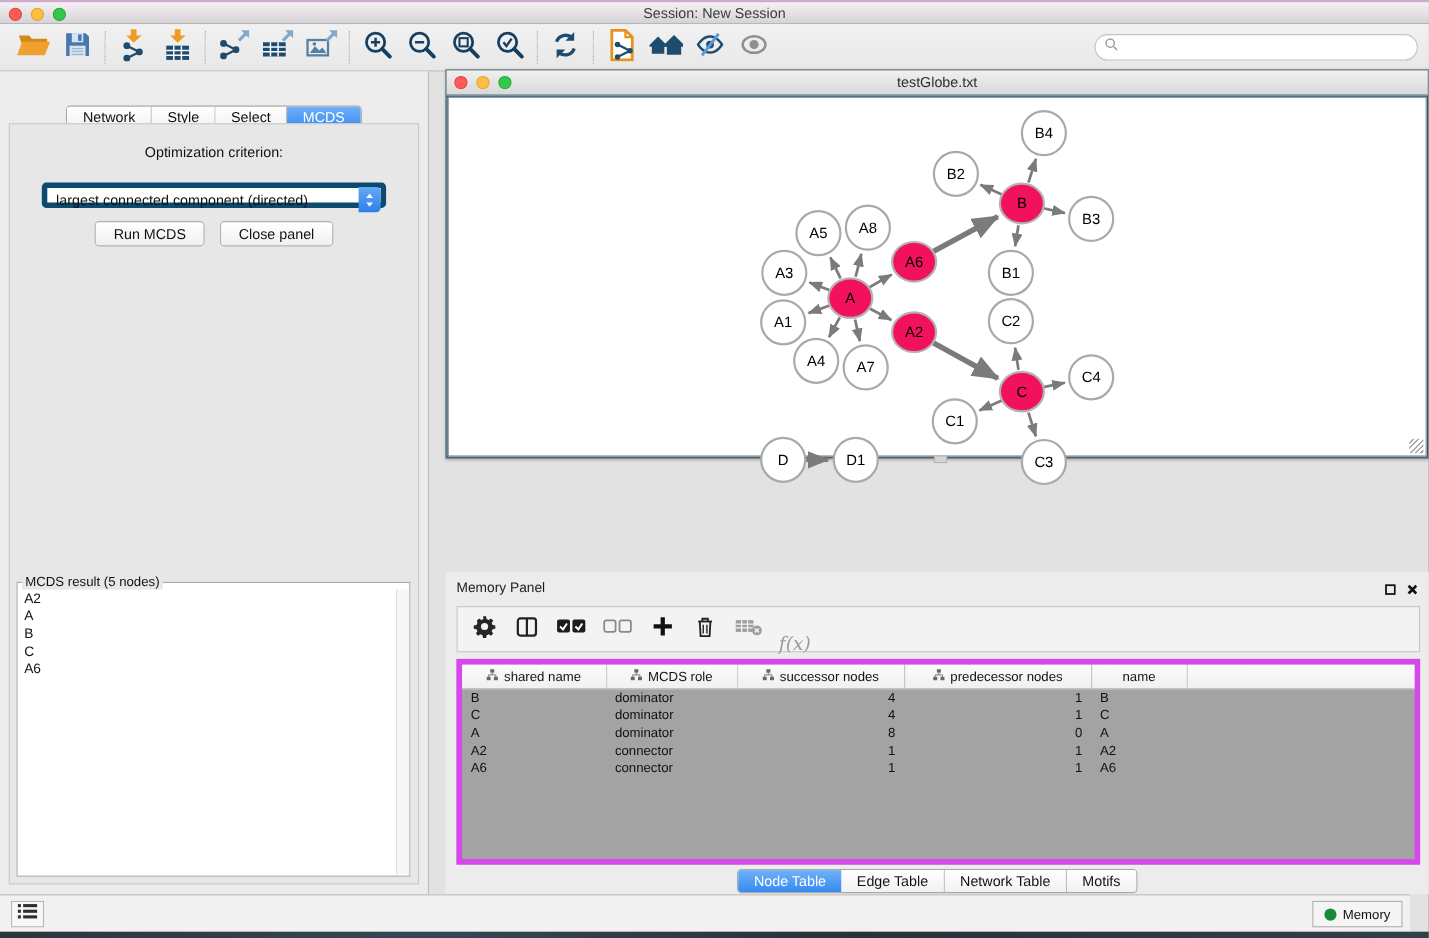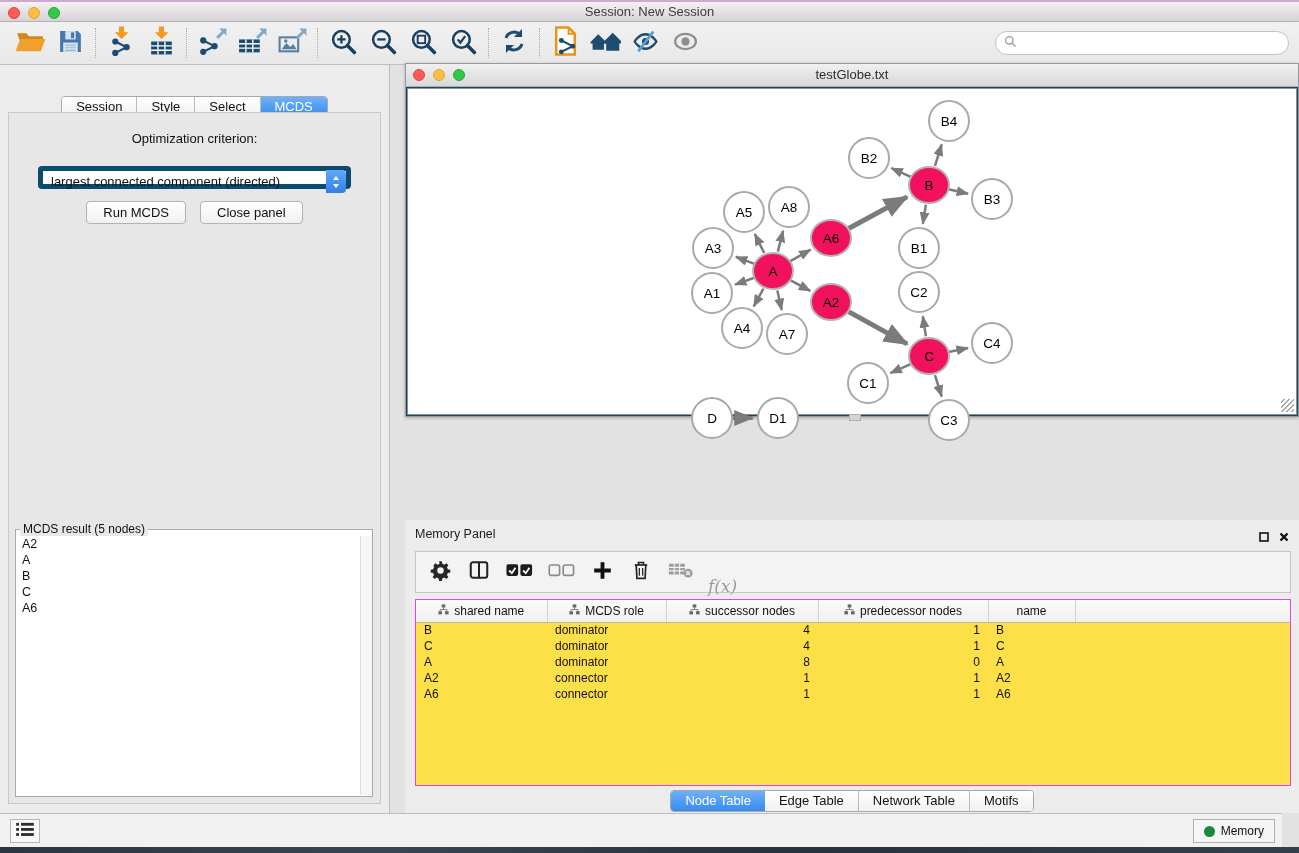--- a/index.html
+++ b/index.html
@@ -83,21 +83,21 @@
   
   .table-panel { position:absolute; left:405px; top:520px; width:894px; height:293px;
     background:#ececec; }
   .tp-toolbar { position:absolute; left:10px; right:8px; top:31px; height:42px;
     background:#f3f3f3; border:1px solid #c6c6c6; display:flex; align-items:center;
     padding-left:12px; }
   .tp-btn { display:inline-flex; align-items:center; justify-content:center;
     min-width:24px; height:30px; margin-right:15px; }
   .fx { font-family:"DejaVu Serif", serif; font-style:italic; font-size:17px; color:#9a9a9a;margin-top:28px; }
   .tp-table-wrap { position:absolute; left:10px; right:8px; top:79px; bottom:27px;
-    background:#fde047; border:1px solid #d946ef; overflow:hidden; }
+    background:#a3a3a3; border:5px solid #d946ef; overflow:hidden; }
   table.data { border-collapse:collapse; width:100%; table-layout:fixed; font-size:12px; color:#111; }
   table.data th { height:22px; font-weight:normal; background:linear-gradient(#fbfbfb,#f0f0f0);
     border-bottom:1px solid #b9b9b9; border-right:1px solid #d2d2d2; text-align:center;
     white-space:nowrap; overflow:hidden; }
   table.data th .th-inner { display:flex; align-items:center; justify-content:center; gap:5px; }
   table.data td { height:16px; padding:0 8px; white-space:nowrap; overflow:hidden; }
   td.al { text-align:left; } td.ar { text-align:right; }
   .tp-tabs { position:absolute; left:0; right:0; bottom:1px; display:flex; justify-content:center; }
 
   
@@ -271,21 +271,21 @@
             <circle cx="6.5" cy="6.5" r="4.6" fill="none" stroke="#9a9a9a" stroke-width="1.6"></circle>
             <path d="M10.2 10.2l4 4" stroke="#9a9a9a" stroke-width="1.6"></path>
           </svg></span>
       <input placeholder="" style="">
     </div>
   </div>
 
   <div class="control-panel">
     <div class="seg-tabs">
       <div class="seg-group" id="control-tabs">
-          <span class="seg">Session</span>
+          <span class="seg">Network</span>
           <span class="seg">Style</span>
           <span class="seg">Select</span>
           <span class="seg active">MCDS</span>
         </div>
     </div>
     <div class="cp-content">
       <div class="opt-label">Optimization criterion:</div>
       <div class="cp-select">
         <span>largest connected component (directed)</span>
         <span class="stepper">

